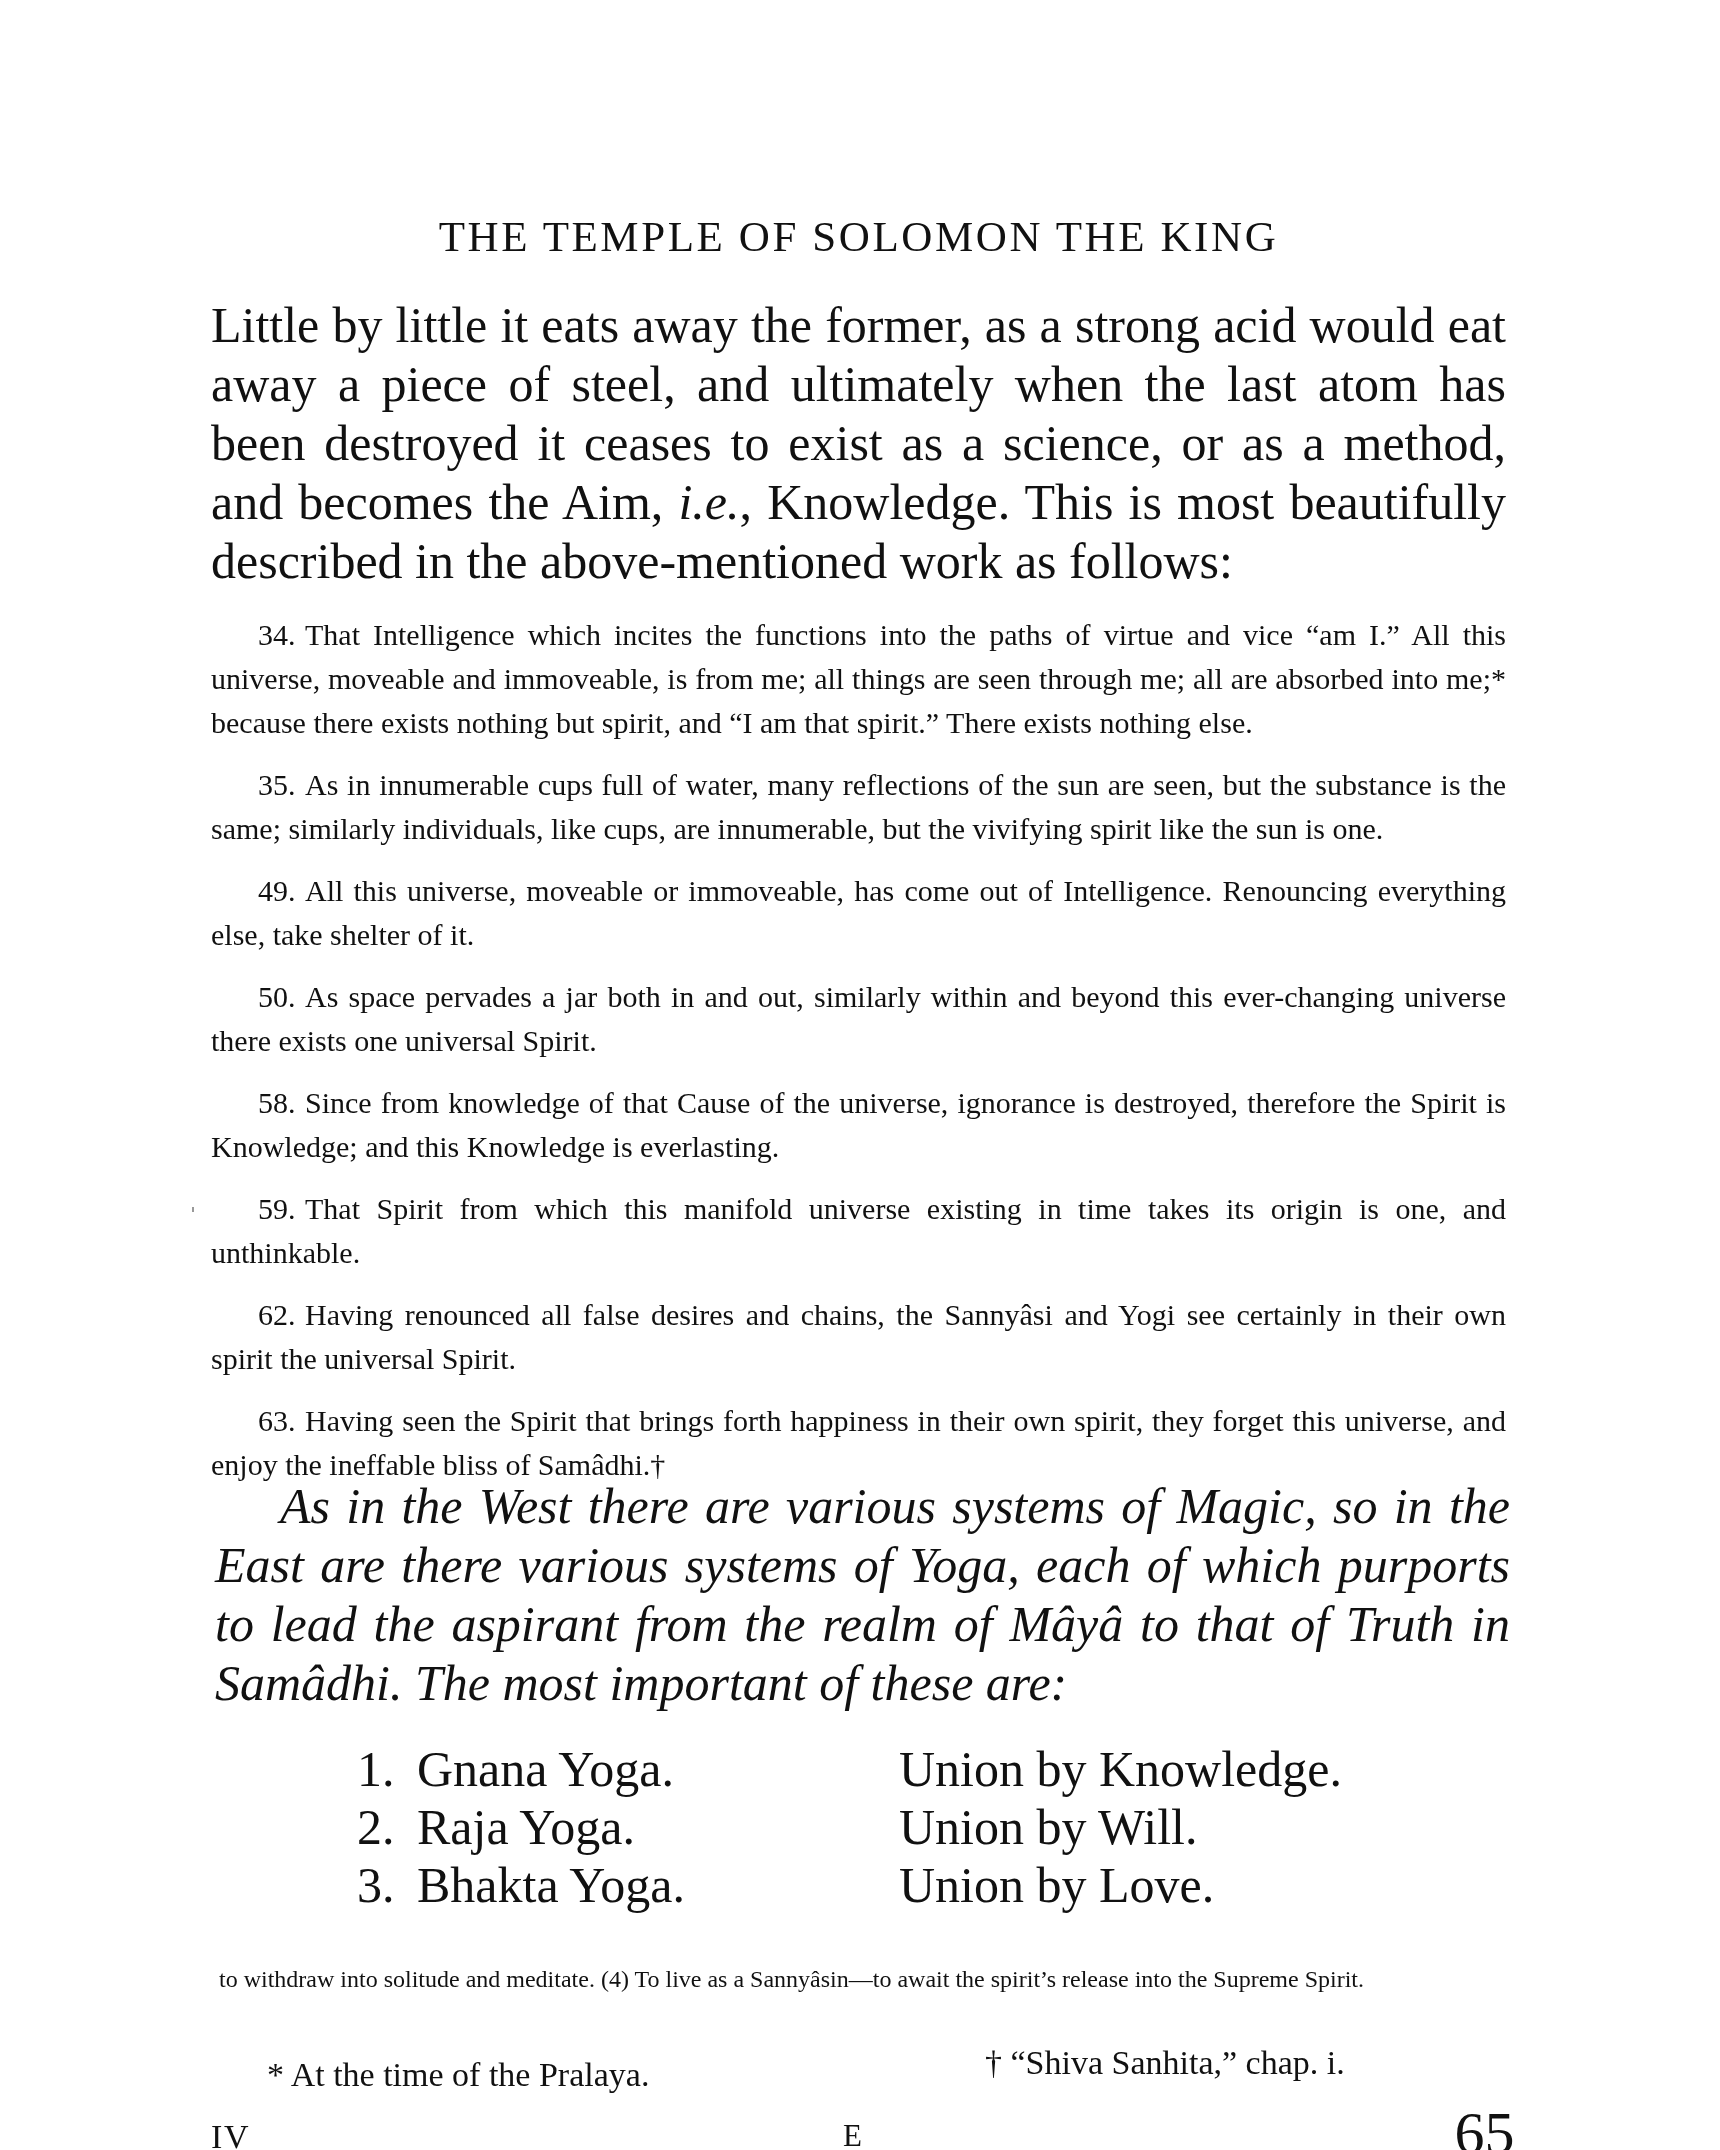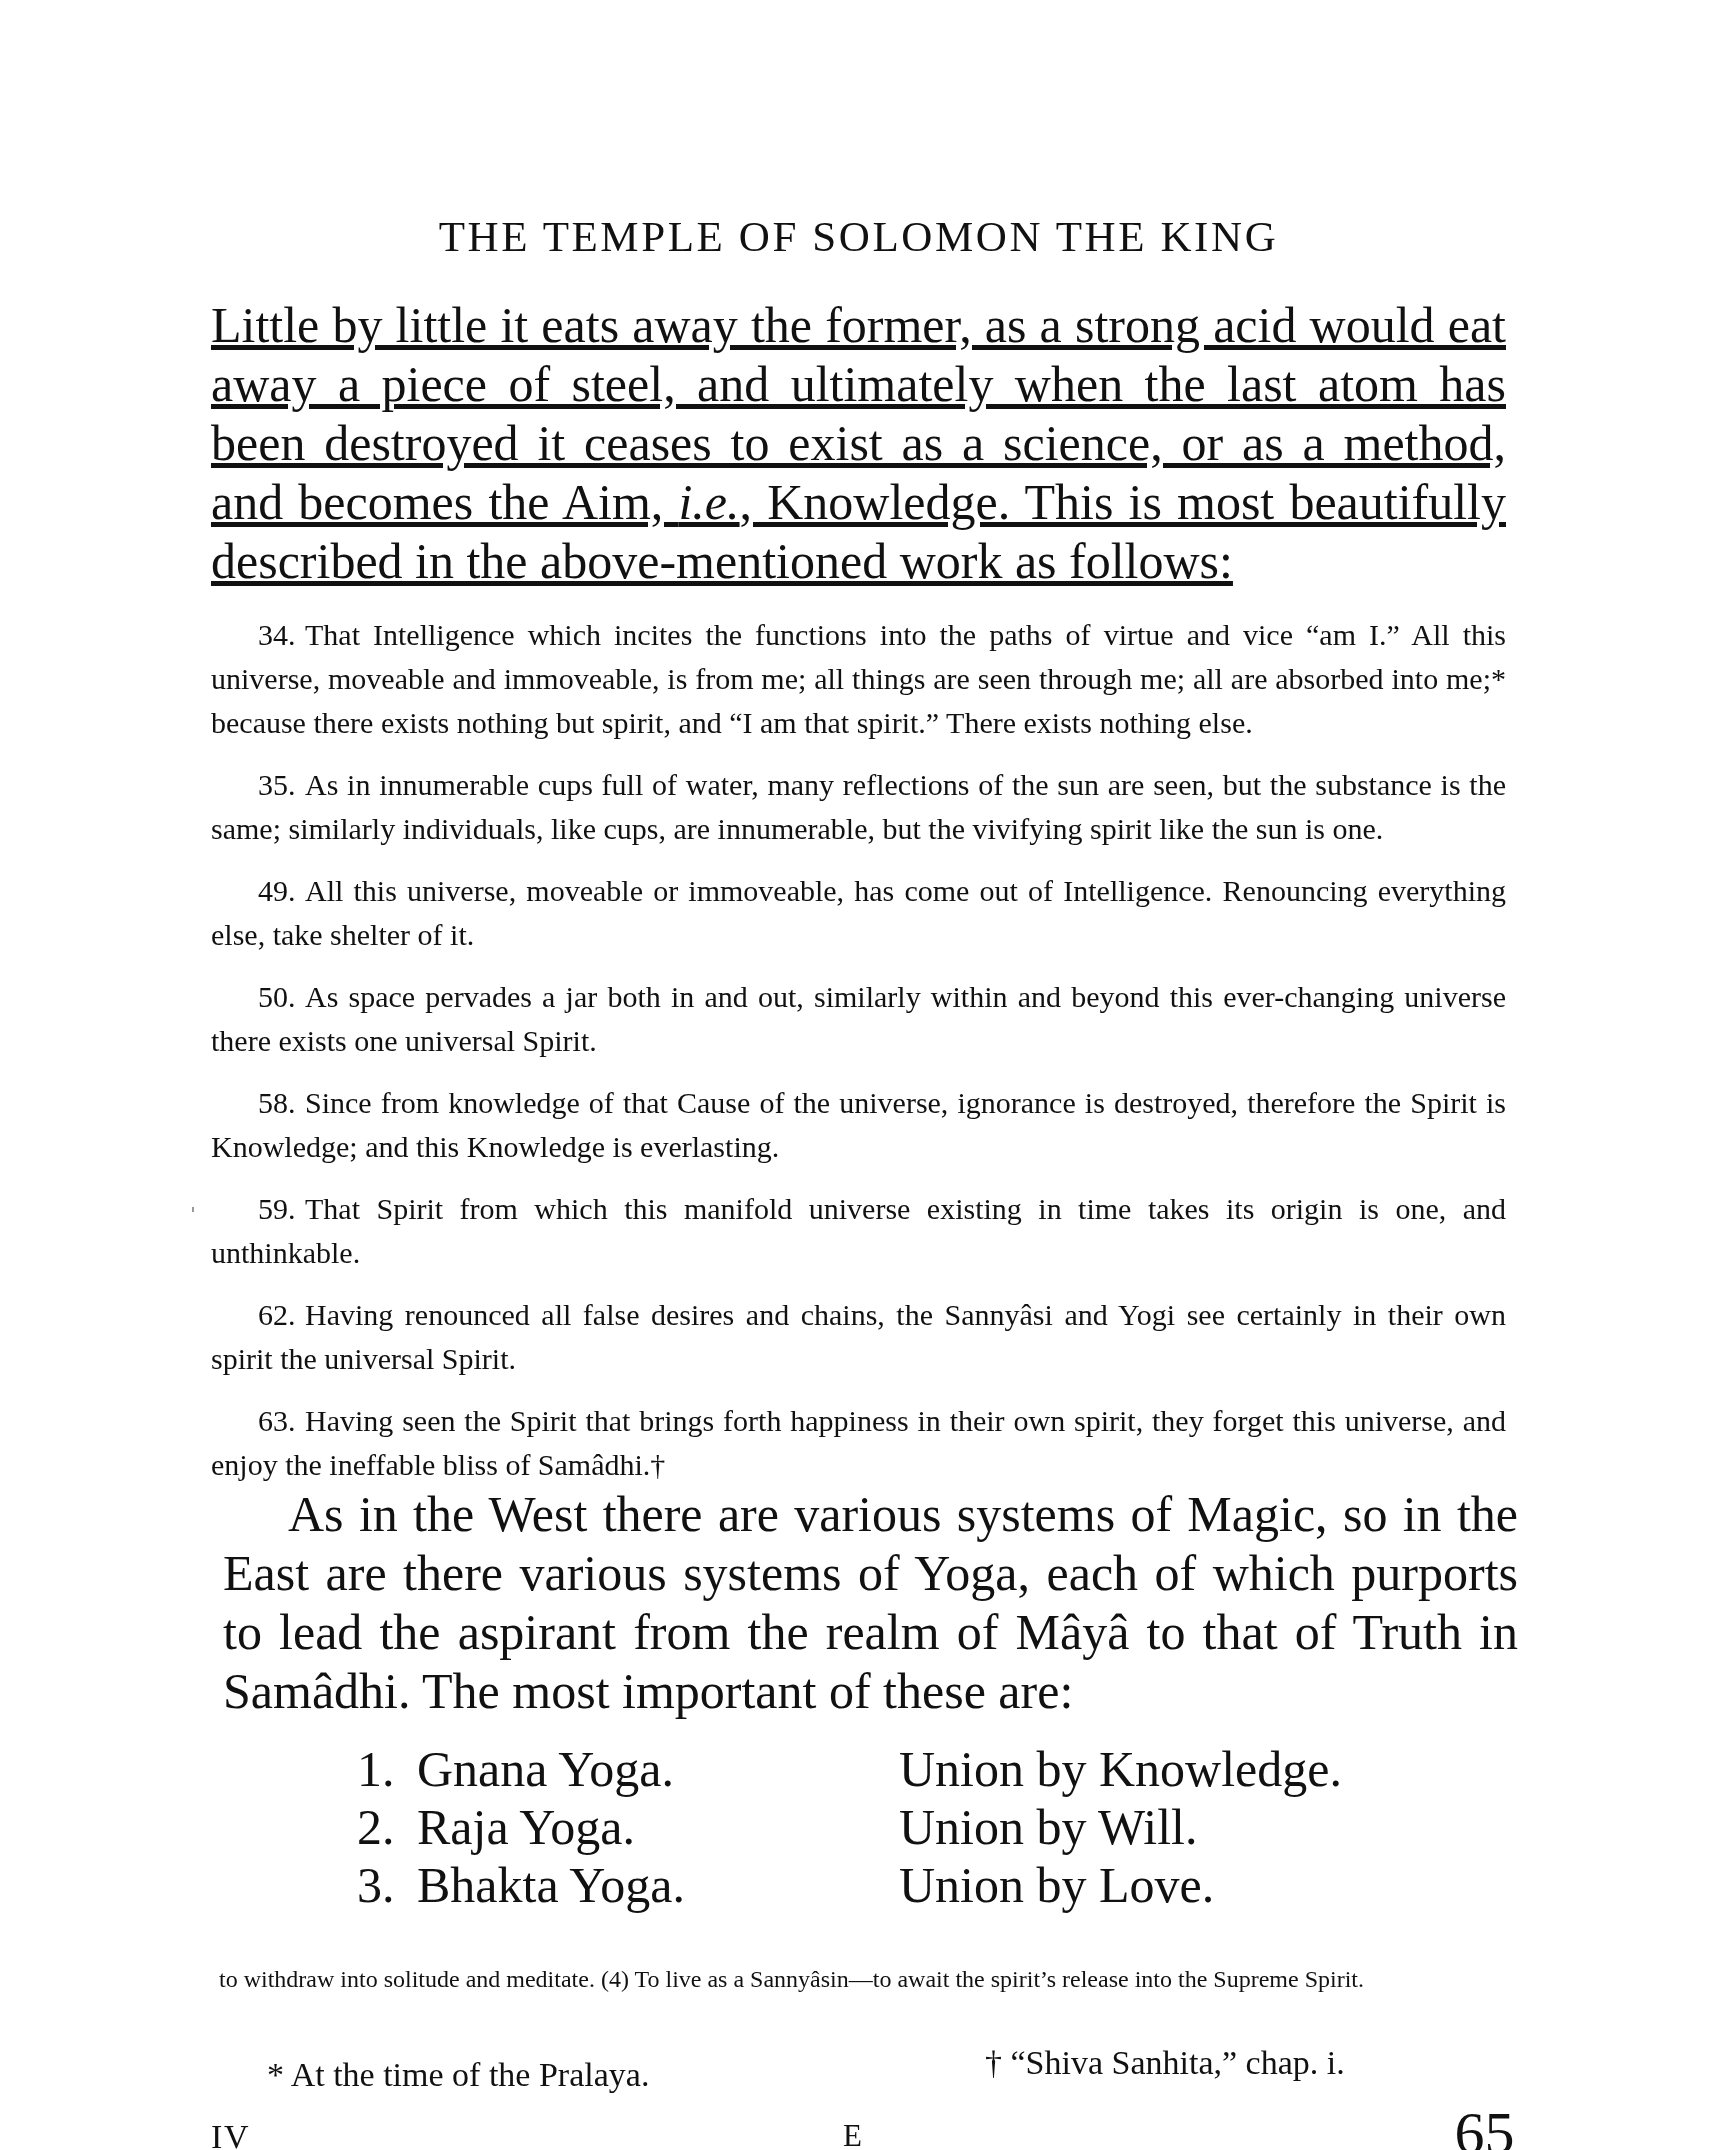--- a/index.html
+++ b/index.html
@@ -33,21 +33,21 @@
   }
   .body-para {
     position: absolute;
     left: 0;
     width: 1295px;
     font-size: 50px;
     line-height: 59px;
     text-align: justify;
     text-align-last: left;
   }
-  .p1 { top: 296px; text-decoration: underline; }
+  .p1 { top: 296px; }
   .quote {
     position: absolute;
     left: 0;
     top: 613px;
     width: 1295px;
     font-size: 30px;
     line-height: 44px;
   }
   .verse {
     text-align: justify;
@@ -136,21 +136,21 @@
     <p class="verse"><span class="num">34.</span><span>That Intelligence which incites the functions into the paths of virtue and vice “am I.”  All this universe, moveable and immoveable, is from me; all things are seen through me; all are absorbed into me;* because there exists nothing but spirit, and “I am that spirit.”  There exists nothing else.</span></p>
     <p class="verse"><span class="num">35.</span><span>As in innumerable cups full of water, many reflections of the sun are seen, but the substance is the same; similarly individuals, like cups, are innumerable, but the vivifying spirit like the sun is one.</span></p>
     <p class="verse"><span class="num">49.</span><span>All this universe, moveable or immoveable, has come out of Intelligence. Renouncing everything else, take shelter of it.</span></p>
     <p class="verse"><span class="num">50.</span><span>As space pervades a jar both in and out, similarly within and beyond this ever-changing universe there exists one universal Spirit.</span></p>
     <p class="verse"><span class="num">58.</span><span>Since from knowledge of that Cause of the universe, ignorance is destroyed, therefore the Spirit is Knowledge; and this Knowledge is everlasting.</span></p>
     <p class="verse"><span class="num">59.</span><span>That Spirit from which this manifold universe existing in time takes its origin is one, and unthinkable.</span></p>
     <p class="verse"><span class="num">62.</span><span>Having renounced all false desires and chains, the Sannyâsi and Yogi see certainly in their own spirit the universal Spirit.</span></p>
     <p class="verse"><span class="num">63.</span><span>Having seen the Spirit that brings forth happiness in their own spirit, they forget this universe, and enjoy the ineffable bliss of Samâdhi.†</span></p>
   </div>
 
-  <p class="body-para p2" style="margin:12px;">As in the West there are various systems of Magic, so in the East are there various systems of Yoga, each of which purports to lead the aspirant from the realm of Mâyâ to that of Truth in Samâdhi.  The most important of these are:</p>
+  <p class="body-para p2" style="margin:4px;font-style:italic;">As in the West there are various systems of Magic, so in the East are there various systems of Yoga, each of which purports to lead the aspirant from the realm of Mâyâ to that of Truth in Samâdhi.  The most important of these are:</p>
 
   <div class="yoga-list">
     <div class="yoga-row">
       <span class="yoga-num">1.</span>
       <span class="yoga-name">Gnana Yoga.</span>
       <span class="yoga-union">Union by Knowledge.</span>
     </div>
     <div class="yoga-row">
       <span class="yoga-num">2.</span>
       <span class="yoga-name">Raja Yoga.</span>

